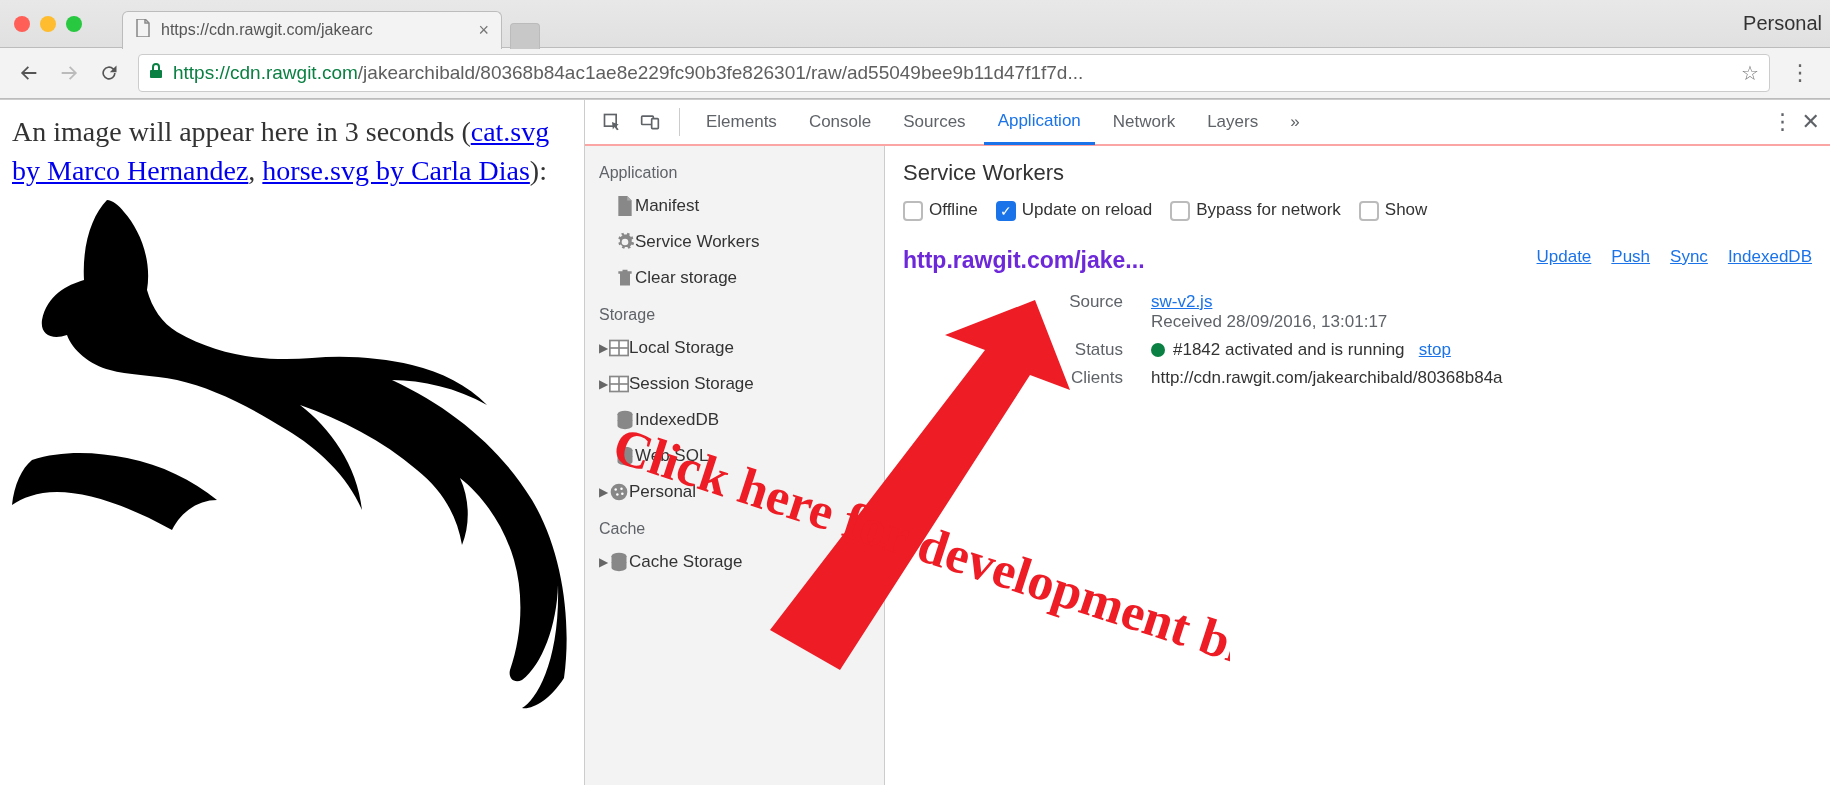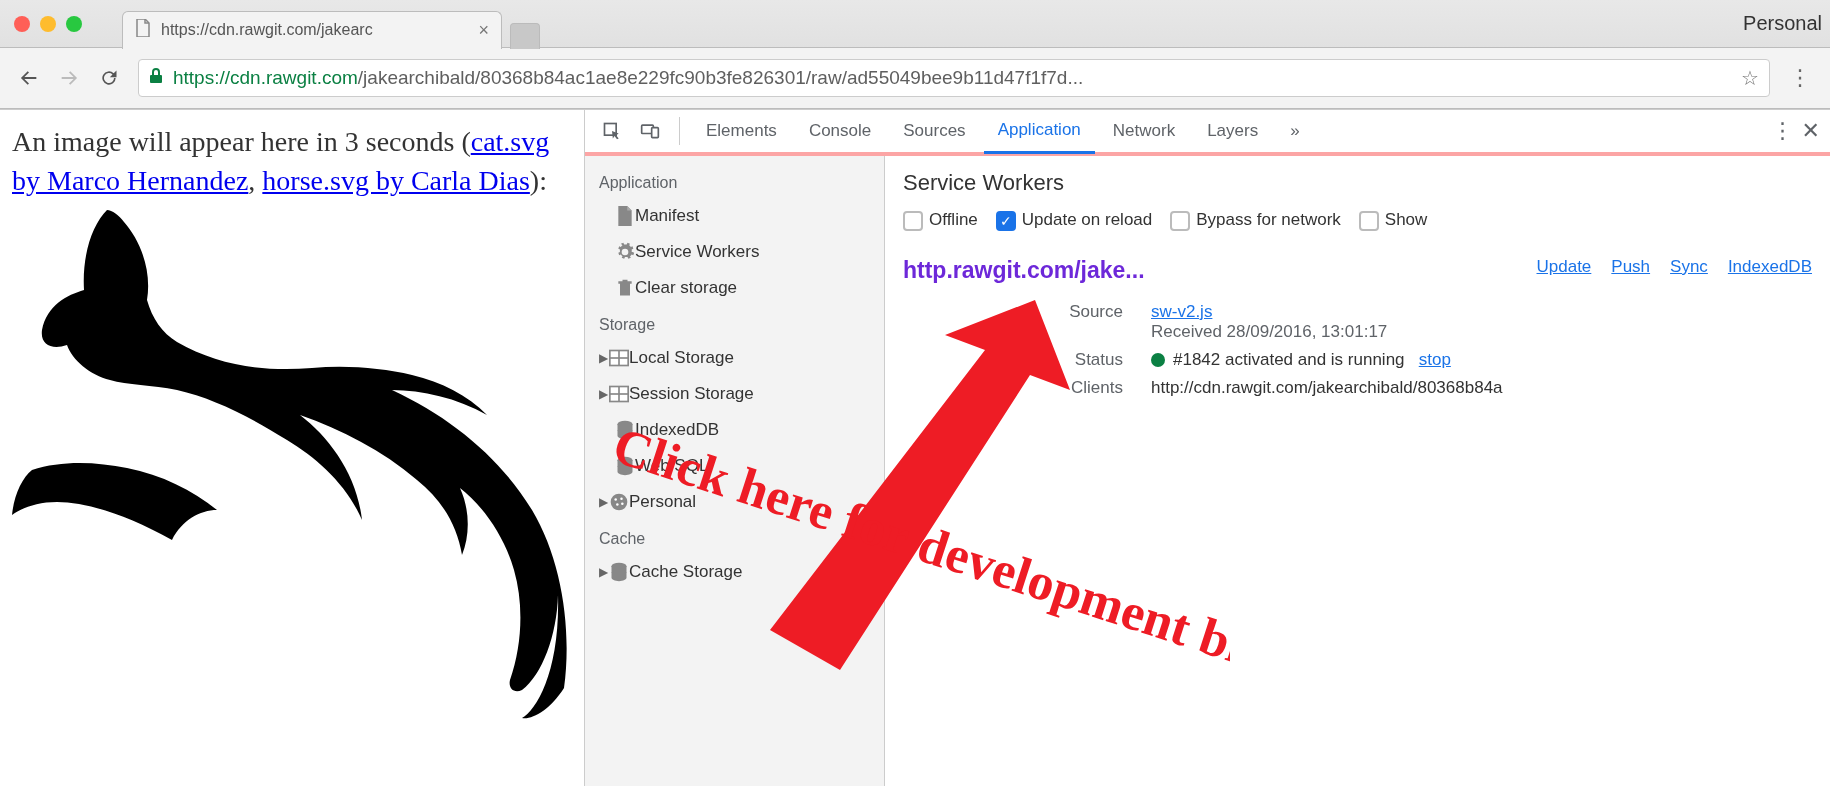--- a/index.html
+++ b/index.html
@@ -14,40 +14,40 @@
   .dot.yellow { background: #febc2e; }
   .dot.green { background: #28c840; }
   .tabstrip { display: flex; align-items: flex-end; margin-left: 40px; height: 48px; }
   .tab { background: #f3f3f3; border: 1px solid #bcbcbc; border-bottom: none; border-radius: 6px 6px 0 0; height: 38px; display: flex; align-items: center; padding: 0 12px; min-width: 380px; max-width: 380px; font-size: 16px; color: #555; position: relative; top: 1px; }
   .tab .page-icon { margin-right: 10px; color: #888; }
   .tab .tab-title { flex: 1; white-space: nowrap; overflow: hidden; text-overflow: ellipsis; }
   .tab .close { color: #777; font-size: 18px; margin-left: 6px; }
   .ghost-tab { margin-left: 8px; width: 30px; height: 26px; background: #c8c8c8; border-radius: 4px 4px 0 0; position: relative; top: 1px; border: 1px solid #bbb; border-bottom: none; }
   .personal { position: absolute; right: 8px; font-size: 20px; color: #333; }
 
-  .toolbar { height: 60px; display: flex; align-items: center; padding: 0 12px; gap: 6px; background: #f3f3f3; }
+  .toolbar { height: 50px; display: flex; align-items: center; padding: 0 12px; gap: 6px; background: #f3f3f3; }
   .nav-btn { width: 34px; height: 34px; display: flex; align-items: center; justify-content: center; color: #888; font-size: 22px; border-radius: 3px; }
   .nav-btn.enabled { color: #555; }
   .omnibox { flex: 1; height: 38px; background: #fff; border: 1px solid #ccc; border-radius: 4px; display: flex; align-items: center; padding: 0 10px; font-size: 19px; margin: 0 6px; }
   .lock { color: #0b8043; margin-right: 10px; font-size: 16px; }
   .url .scheme { color: #0b8043; }
   .url .host { color: #0b8043; }
   .url .path { color: #5f5f5f; }
   .star { color: #777; font-size: 20px; margin-left: auto; }
   .menu-btn { width: 36px; text-align: center; color: #666; font-size: 22px; }
 
   
   .content { display: flex; height: calc(786px - 100px); border-top: 1px solid #ccc; }
   .page { width: 585px; padding: 12px 12px; font-family: "Times New Roman", serif; font-size: 28px; line-height: 1.4; border-right: 1px solid #ccc; }
   .page a { color: #0000ee; text-decoration: underline; }
   .horse { width: 560px; height: 520px; }
 
   
   .devtools { flex: 1; display: flex; flex-direction: column; font-size: 16px; color: #333; }
-  .dt-tabbar { height: 46px; border-bottom: 4px solid #fca5a5; display: flex; align-items: center; padding: 0 10px; gap: 4px; }
+  .dt-tabbar { height: 46px; border-bottom: 2px solid #fca5a5; display: flex; align-items: center; padding: 0 10px; gap: 4px; }
   .dt-iconbtn { width: 34px; height: 34px; display:flex; align-items:center; justify-content:center; color:#5f6368; }
   .dt-sep { width:1px; height:28px; background:#ccc; margin:0 8px; }
   .dt-tab { padding: 0 14px; height: 46px; display:flex; align-items:center; color:#5f6368; font-size:17px; cursor:pointer; }
   .dt-tab.active { color:#1a73e8; border-bottom: 3px solid #1a73e8; }
   .dt-right { margin-left:auto; display:flex; align-items:center; gap:8px; color:#5f6368; }
 
   .dt-body { flex:1; display:flex; overflow:hidden; }
   .dt-sidebar { width: 300px; background:#f3f3f3; border-right:1px solid #ccc; padding: 8px 0; overflow:hidden; }
   .dt-group-title { padding: 10px 14px 6px; color:#5f6368; font-size:16px; }
   .dt-item { display:flex; align-items:center; padding: 8px 14px 8px 30px; color:#333; font-size:17px; }

